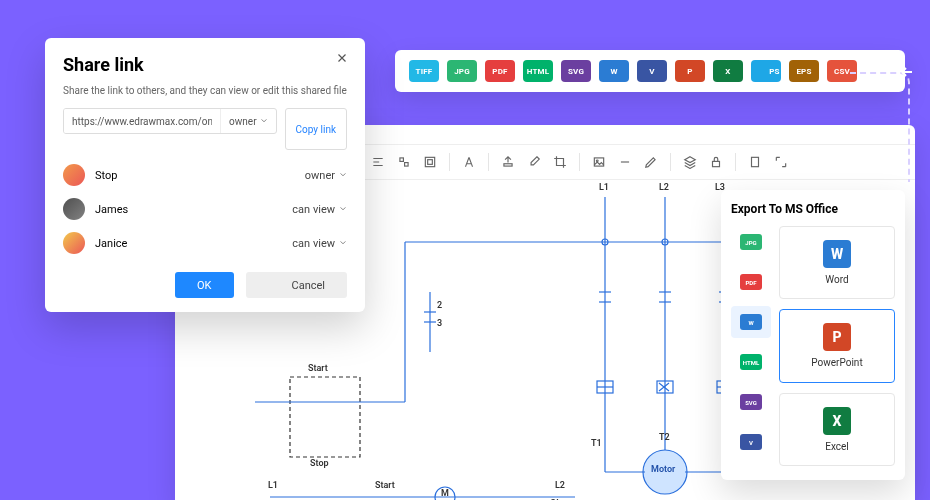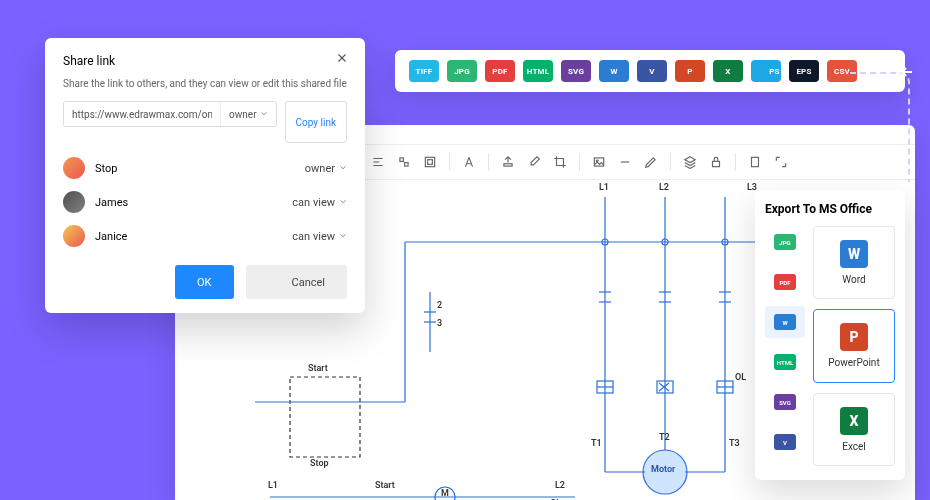--- a/index.html
+++ b/index.html
@@ -27,41 +27,41 @@
   .badge {
     width: 30px; height: 22px; border-radius: 4px; color: #fff; font-size: 8px; font-weight: 700;
     display: flex; align-items: center; justify-content: center; letter-spacing: .2px;
   }
 
   
   .share {
     position: absolute; left: 45px; top: 38px; width: 320px; background: #fff;
     border-radius: 6px; box-shadow: 0 16px 40px rgba(0,0,0,.18); padding: 16px 18px 14px;
   }
-  .share h3 { font-size: 12px; font-weight: 400; }
+  .share h3 { font-size: 18px; font-weight: 700; }
   .share .close { position: absolute; right: 12px; top: 12px; width: 18px; height: 18px; color: #555; }
   .share .close svg { width: 14px; height: 14px; }
   .share .desc { font-size: 10px; color: #666; margin: 10px 0 12px; }
   .linkrow { display: flex; gap: 8px; }
   .linkbox { flex: 1; display: flex; border: 1px solid #ddd; border-radius: 3px; overflow: hidden; height: 26px; }
   .linkbox input { flex: 1; border: none; outline: none; font-size: 10px; padding: 0 8px; color: #555; }
   .linkbox .owner { font-size: 10px; color: #555; padding: 0 8px; border-left: 1px solid #eee; display: flex; align-items: center; gap: 3px; }
   .copy { border: 1px solid #ddd; border-radius: 3px; height: 42px; font-size: 10px; color: #2684FF; padding: 12px 10px; display: flex; align-items: center; }
   .people { margin-top: 14px; display: flex; flex-direction: column; gap: 12px; }
   .person { display: flex; align-items: center; font-size: 11px; }
   .avatar { width: 22px; height: 22px; border-radius: 50%; margin-right: 10px; display:inline-block; }
   .person .role { margin-left: auto; color: #444; display: flex; align-items: center; gap: 4px; }
   .actions { display: flex; justify-content: flex-end; gap: 12px; margin-top: 18px; }
-  .btn { height: 34px; padding: 0 22px; font-size: 11px; border-radius: 3px; display: flex; align-items: center; justify-content: center; }
+  .btn { height: 26px; padding: 0 22px; font-size: 11px; border-radius: 3px; display: flex; align-items: center; justify-content: center; }
   .ok { background: #1E88FF; color: #fff; }
   .cancel { background: #eee; color: #444; padding-left: 46px; }
 
   
   .export {
-    position: absolute; right: 25px; top: 190px; width: 150px; height: 290px; background: #fff;
+    position: absolute; right: 25px; top: 190px; width: 184px; height: 290px; background: #fff;
     border-radius: 6px; box-shadow: 0 14px 34px rgba(0,0,0,.14); padding: 12px 10px;
   }
   .export h4 { font-size: 12px; font-weight: 700; margin-bottom: 10px; }
   .export-body { display: flex; gap: 8px; height: 240px; }
   .leftcol { width: 40px; display: flex; flex-direction: column; gap: 8px; }
   .leftcol .opt { height: 32px; display: flex; align-items: center; justify-content: center; border-radius: 4px; }
   .leftcol .opt.sel { background: #EAF3FF; }
   .leftcol .ftag { width: 22px; height: 16px; border-radius: 3px; font-size: 6px; font-weight: 700; color:#fff; display:flex; align-items:center; justify-content:center; }
   .rightcol { flex: 1; display: flex; flex-direction: column; gap: 10px; }
   .card { flex: 1; border: 1px solid #e6e6e6; border-radius: 4px; display: flex; flex-direction: column; align-items: center; justify-content: center; gap: 6px; font-size: 10px; color: #333; }
@@ -251,21 +251,21 @@
           <line x1="249" y1="130" x2="261" y2="130"></line>
           <line x1="249" y1="140" x2="261" y2="140"></line>
 
         <line x1="95" y1="315" x2="400" y2="315"></line>
         <circle cx="270" cy="315" r="10"></circle>
       </g>
     </svg>
     
     <span class="dlabel" style="left:424px; top:2px">L1</span>
     <span class="dlabel" style="left:484px; top:2px">L2</span>
-    <span class="dlabel" style="left:572px; top:2px">L3</span>
+    <span class="dlabel" style="left:540px; top:2px">L3</span>
     <span class="dlabel" style="left:262px; top:120px">2</span>
     <span class="dlabel" style="left:262px; top:138px">3</span>
     <span class="dlabel" style="left:608px; top:133px">M</span>
     <span class="dlabel" style="left:560px; top:192px">OL</span>
     <span class="dlabel" style="left:416px; top:258px">T1</span>
     <span class="dlabel" style="left:484px; top:252px">T2</span>
     <span class="dlabel" style="left:554px; top:258px">T3</span>
     <span class="dlabel" style="left:476px; top:284px; color:#1f4fa8">Motor</span>
     <span class="dlabel" style="left:133px; top:183px">Start</span>
     <span class="dlabel" style="left:135px; top:278px">Stop</span>
@@ -282,21 +282,21 @@
     <div class="badge" style="background: rgb(34, 184, 230);">TIFF</div>
     <div class="badge" style="background: rgb(43, 182, 115);">JPG</div>
     <div class="badge" style="background: rgb(229, 62, 62);">PDF</div>
     <div class="badge" style="background: rgb(0, 178, 107);">HTML</div>
     <div class="badge" style="background: rgb(107, 63, 160);">SVG</div>
     <div class="badge" style="background: rgb(43, 124, 211);">W</div>
     <div class="badge" style="background: rgb(57, 85, 163);">V</div>
     <div class="badge" style="background: rgb(210, 71, 38);">P</div>
     <div class="badge" style="background: rgb(16, 124, 65);">X</div>
     <div class="badge" style="background: rgb(30, 167, 230); padding-left: 17px;">PS</div>
-    <div class="badge" style="background: #0f172a;">EPS</div>
+    <div class="badge" style="background: #a16207;">EPS</div>
     <div class="badge" style="background: rgb(229, 83, 60);">CSV</div>
   </div>
 <div class="dashed-connector"></div>
 <svg style="position:absolute; right:14px; top:63px" width="18" height="18">
     <path d="M14 9H4m0 0l4-4M4 9l4 4" stroke="#fff" stroke-width="2" fill="none"></path>
   </svg>
 
 <div class="share">
   <h3>Share link</h3>
   <span class="close"><svg viewBox="0 0 24 24" stroke="currentColor" stroke-width="2" fill="none">

